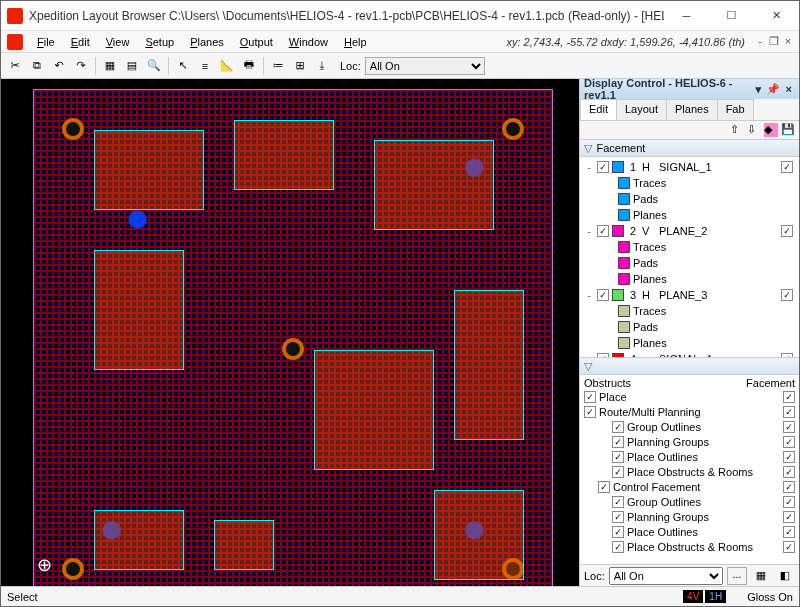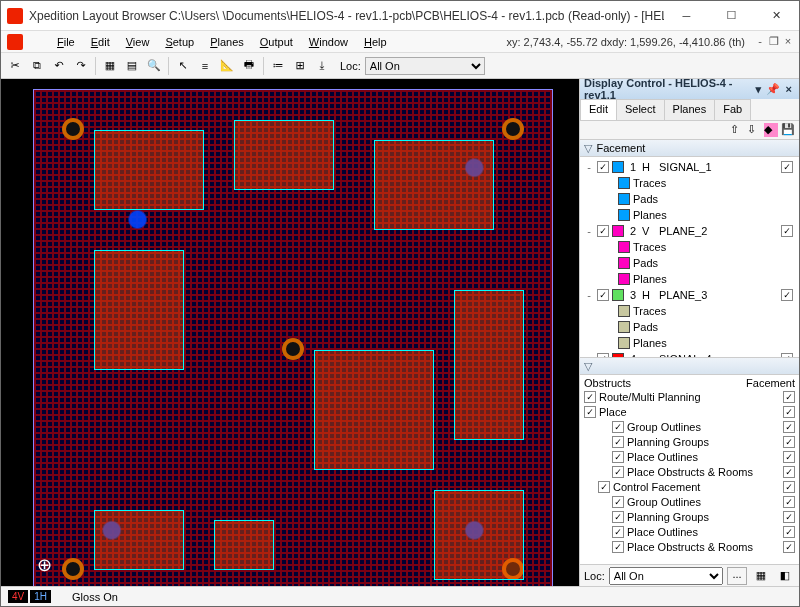--- a/index.html
+++ b/index.html
@@ -6,21 +6,21 @@
 body { width: 800px; height: 607px; background: #fff; overflow: hidden; display: flex; flex-direction: column; border: 1px solid #666; }
 .titlebar { height: 30px; background: #fff; display: flex; align-items: center; padding-left: 6px; border-bottom: 1px solid #ddd; }
 .titlebar .icon { width: 16px; height: 16px; background: #e20; margin-right: 6px; border-radius: 2px; }
 .titlebar .title { flex: 1; color: #333; font-size: 12px; white-space: nowrap; overflow: hidden; }
 .winbtns { display: flex; }
 .winbtn { width: 45px; height: 29px; display: flex; align-items: center; justify-content: center; color: #333; }
 .menubar { height: 22px; background: #f8f8f8; display: flex; align-items: center; padding-left: 6px; border-bottom: 1px solid #ddd; }
 .menubar .micon { width: 16px; height: 16px; background: #e20; margin-right: 6px; border-radius: 2px; }
 .menu { padding: 2px 8px; cursor: default; }
 .menu u { text-decoration: underline; }
-.status-xy { margin-left: auto; margin-right: 8px; color: #333; }
+.status-xy { margin-left: auto; margin-right: 8px; color: #333; font-style: italic; }
 .mini { display: flex; margin-right: 4px; }
 .mini span { width: 14px; text-align: center; color: #555; }
 .toolbar { height: 26px; background: #f5f5f5; display: flex; align-items: center; padding: 0 4px; gap: 2px; border-bottom: 1px solid #ccc; }
 .tbtn { width: 20px; height: 20px; border: 1px solid transparent; display: flex; align-items: center; justify-content: center; }
 .tsep { width: 1px; height: 18px; background: #ccc; margin: 0 2px; }
 .loc { display: flex; align-items: center; gap: 4px; margin-left: 6px; }
 .loc select { width: 120px; height: 18px; font-size: 11px; border: 1px solid #aaa; }
 .main { flex: 1; display: flex; min-height: 0; }
 .canvas-wrap { flex: 1; background: #000; position: relative; overflow: hidden; }
 .pcb { position: absolute; left: 32px; top: 10px; width: 520px; height: 520px; background: #000033; border: 1px solid #88f; }
@@ -83,21 +83,21 @@
   <div class="title">Xpedition Layout Browser  C:\Users\        \Documents\HELIOS-4 - rev1.1-pcb\PCB\HELIOS-4 - rev1.1.pcb (Read-only) - [HELIOS-4 - rev1.1]</div>
   <div class="winbtns">
     <div class="winbtn">─</div>
     <div class="winbtn">☐</div>
     <div class="winbtn close">✕</div>
   </div>
 </div>
 
 <div class="menubar">
   <div class="micon"></div>
-  <div id="menus" style="display: flex; margin-left: 20px;">
+  <div id="menus" style="display: flex;">
       <div class="menu"><u>F</u>ile</div>
       <div class="menu"><u>E</u>dit</div>
       <div class="menu"><u>V</u>iew</div>
       <div class="menu"><u>S</u>etup</div>
       <div class="menu"><u>P</u>lanes</div>
       <div class="menu"><u>O</u>utput</div>
       <div class="menu"><u>W</u>indow</div>
       <div class="menu"><u>H</u>elp</div>
     </div>
   <div class="status-xy">xy: 2,743.4, -55.72  dxdy: 1,599.26, -4,410.86  (th)</div>
@@ -150,29 +150,29 @@
       <div class="blk" style="left:60px;top:420px;width:90px;height:60px"></div>
       <div class="blk" style="left:180px;top:430px;width:60px;height:50px"></div>
       <div class="blk" style="left:420px;top:200px;width:70px;height:150px"></div>
       <div class="blk" style="left:400px;top:400px;width:90px;height:90px"></div>
     </div>
     <div class="cross">⊕</div>
   </div>
 
   <div class="sidepanel">
     <div class="panel-title">
-      <span>Display Control - HELIOS-4 - rev1.1</span>
+      <span>Display Control - HELIOS-6 - rev1.1</span>
       <span class="gap"></span>
       <span class="pbtn">▾</span>
       <span class="pbtn">📌</span>
       <span class="pbtn">×</span>
     </div>
     <div class="tabs" id="dtabs">
         <div class="tab active">Edit</div>
-        <div class="tab">Select</div>
+        <div class="tab">Layout</div>
         <div class="tab">Planes</div>
         <div class="tab">Fab</div>
       </div>
     <div class="mini-icons">
       <span>⇧</span>
       <span>⇩</span>
       <span style="background:#f8c">◆</span>
       <span>💾</span>
     </div>
     <div class="section-hdr">
@@ -258,27 +258,27 @@
       </div>
     <div class="global-body">
       <div class="gv-head">
           <span>Obstructs</span>
           <span>Facement</span>
         </div>
       <div id="gvlist">
           <div class="gv-row">
             <span class="ind" style="width:0px"></span>
             <span class="chk on"></span>
+            <span class="lbl">Place</span>
+            <span class="sel on"></span>
+          </div>
+          <div class="gv-row">
+            <span class="ind" style="width:0px"></span>
+            <span class="chk on"></span>
             <span class="lbl">Route/Multi Planning</span>
-            <span class="sel on"></span>
-          </div>
-          <div class="gv-row">
-            <span class="ind" style="width:0px"></span>
-            <span class="chk on"></span>
-            <span class="lbl">Place</span>
             <span class="sel on"></span>
           </div>
           <div class="gv-row">
             <span class="ind" style="width:28px"></span>
             <span class="chk on"></span>
             <span class="lbl">Group Outlines</span>
             <span class="sel on"></span>
           </div>
           <div class="gv-row">
             <span class="ind" style="width:28px"></span>
@@ -334,16 +334,17 @@
       <span>Loc:</span>
       <select><option>All On</option></select>
       <div class="dots">...</div>
       <div class="tbtn">▦</div>
       <div class="tbtn">◧</div>
     </div>
   </div>
 </div>
 
 <div class="statusbar">
+  <span class="sl">Select</span>
   <span class="iv r">4V</span>
   <span class="iv b">1H</span>
   <span style="margin-left:20px">Gloss On</span>
 </div>
 
 </body></html>

